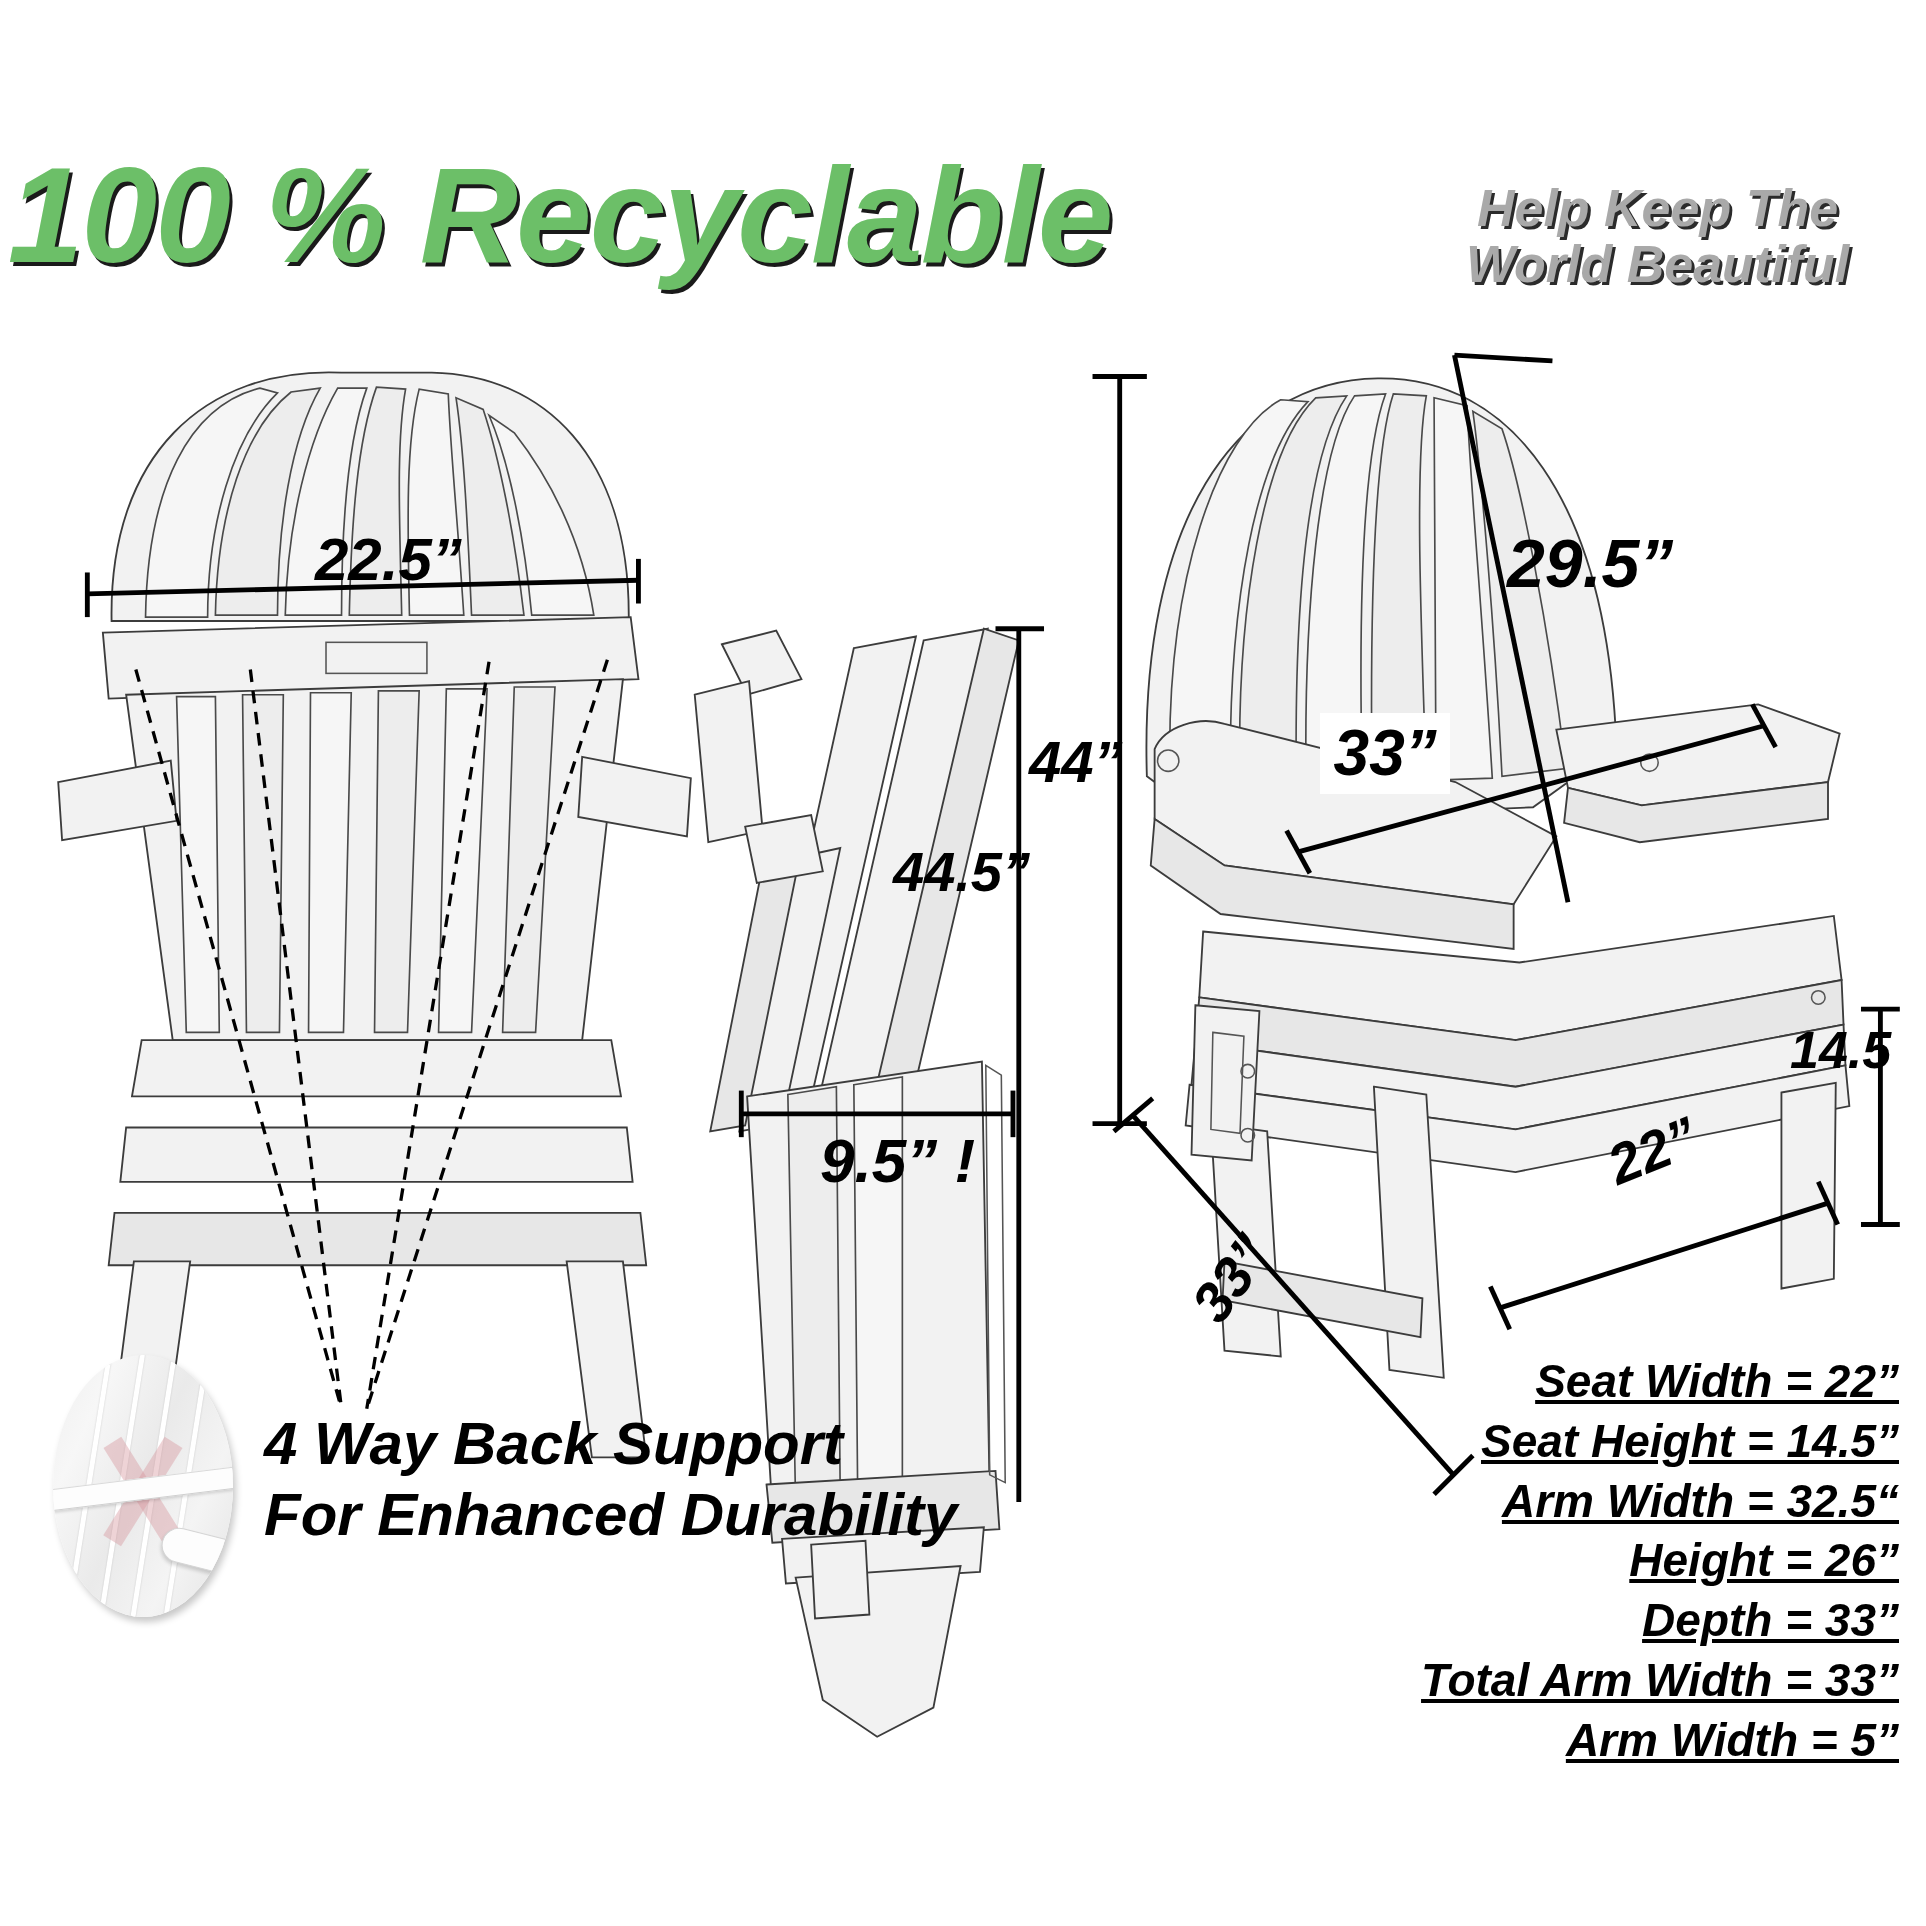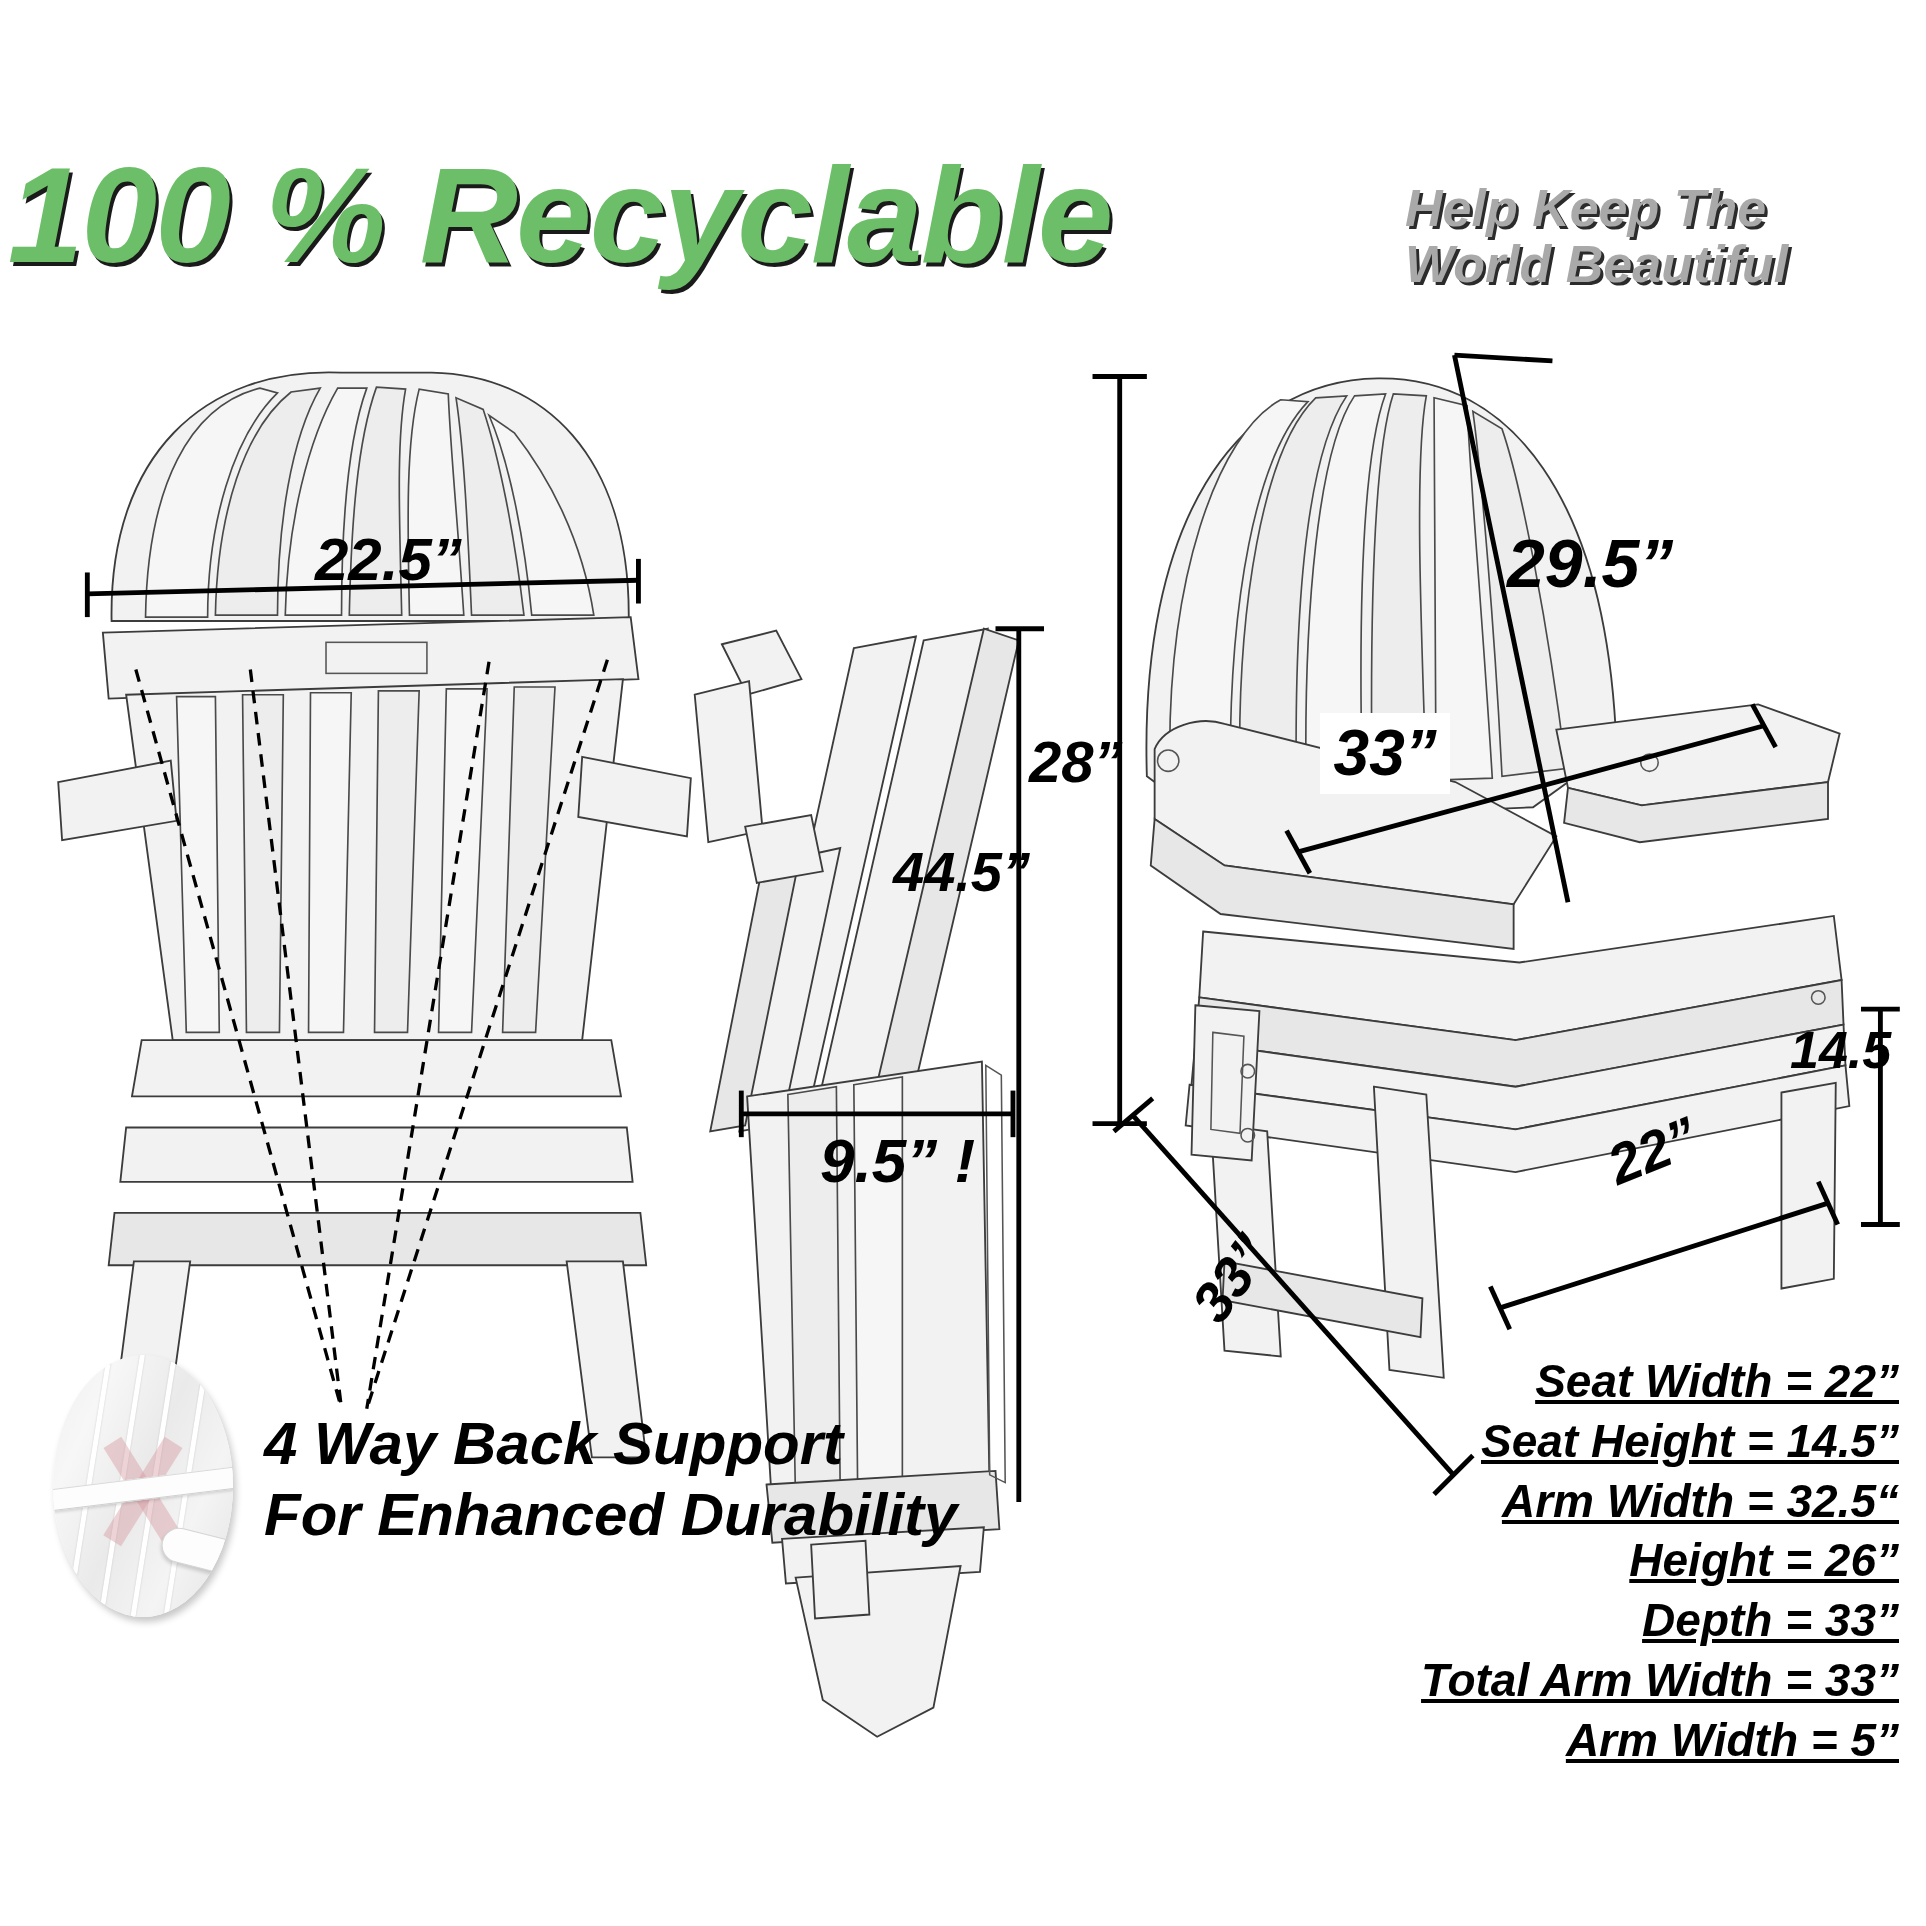--- a/index.html
+++ b/index.html
@@ -17,21 +17,21 @@
     letter-spacing:-1.9px;
     color:#6CBF68;
     text-shadow:2.9px 3.9px 0 #1a1a1a;
     white-space:nowrap;line-height:1;
   }
   .tagline{
     position:absolute;left:1405px;top:180px;width:505px;
     font-size:52px;font-weight:bold;font-style:italic;
     color:#a9a9a9;
     text-shadow:2.9px 2.9px 0 #2b2b2b;
-    line-height:1.08;text-align:left;
+    line-height:1.08;text-align:center;
   }
   .tagline span{display:block;}
 
   
   .dim{
     position:absolute;font-weight:bold;font-style:italic;color:#000;
     white-space:nowrap;line-height:1;
   }
   .dim-22-5{left:315px;top:530px;font-size:60px;}
   .dim-36{left:1029px;top:733px;font-size:58px;}
@@ -268,21 +268,21 @@
 
       <g>
         <line class="dimline" x1="1168" y1="1150" x2="1498" y2="1520" stroke-width="4"></line>
         <line class="dimline" x1="1148" y1="1166" x2="1188" y2="1132" stroke-width="4"></line>
         <line class="dimline" x1="1478" y1="1540" x2="1518" y2="1500" stroke-width="4"></line>
       </g>
     </g>
   </svg>
 
   <div class="dim dim-22-5">22.5”</div>
-  <div class="dim dim-36">28”</div>
+  <div class="dim dim-36">44”</div>
   <div class="dim dim-44-5">44.5”</div>
   <div class="dim dim-9-5">9.5” !</div>
   <div class="dim dim-29-5">29.5”</div>
   <div class="dim dim-33-box">33”</div>
   <div class="dim dim-14-5">14.5</div>
   <div class="dim dim-22">22”</div>
   <div class="dim dim-33-depth">33”</div>
 
   <div class="inset-oval">
     <div class="inset-slat" style="left:18%;"></div>

